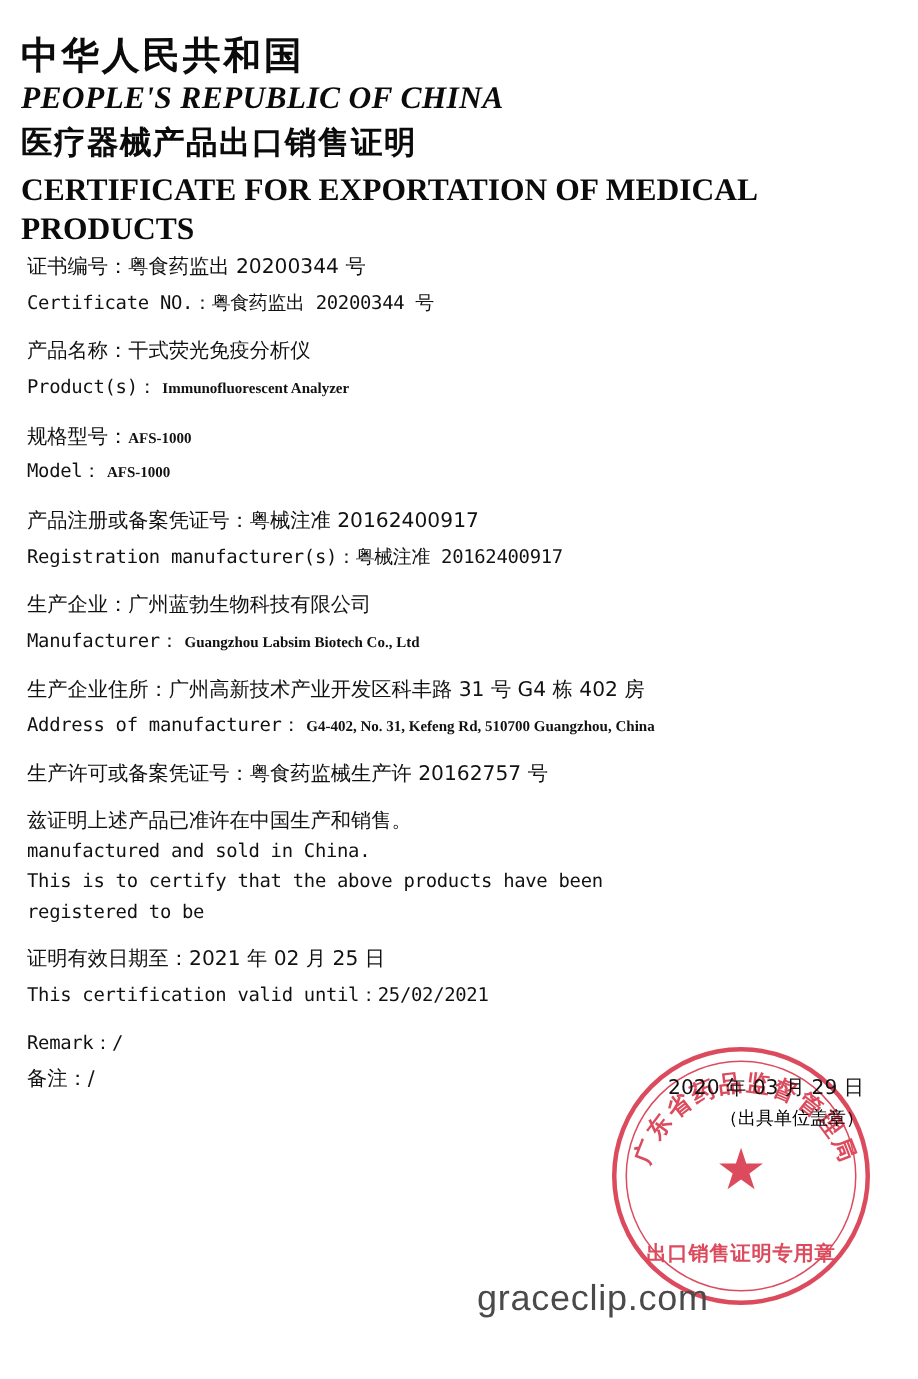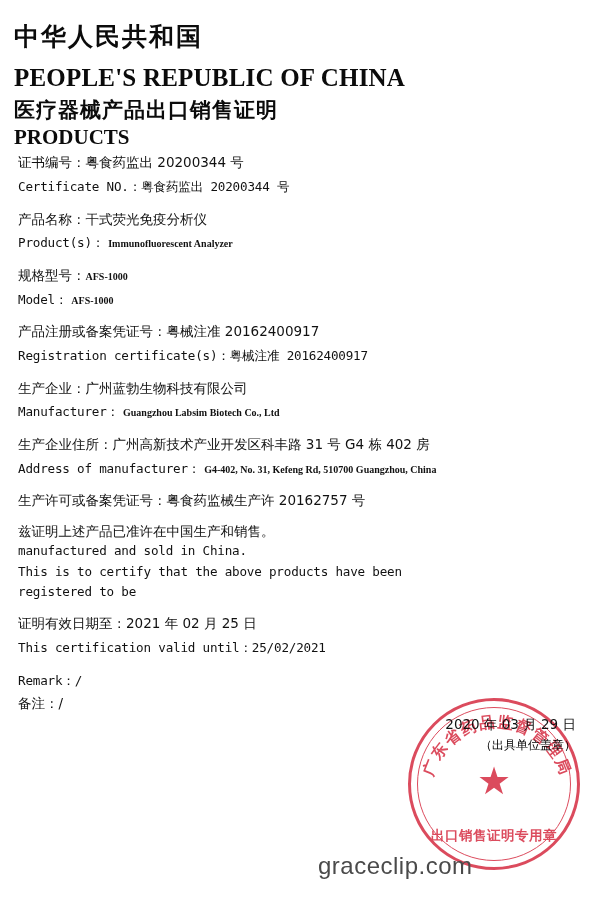--- a/index.html
+++ b/index.html
@@ -31,24 +31,25 @@
   .hdr-cn-1 {
     font-family: "DejaVu Sans", sans-serif;
     font-weight: bold;
     font-size: 25px;
     letter-spacing: 2px;
     color: #0b0b0b;
   }
   .hdr-en-1 {
     font-family: "Liberation Serif", serif;
     font-weight: bold;
-    font-size: 25px;
+    font-size: 21px;
     letter-spacing: 0.2px;
-    margin-top: 10px;
-    color: #0b0b0b;
+    margin-top: 0;
+    color: #0b0b0b;
+    font-style: italic;
   }
   .hdr-cn-2 {
     font-family: "DejaVu Sans", sans-serif;
     font-weight: bold;
     font-size: 21px;
     letter-spacing: 1px;
     margin-top: 5px;
     color: #0b0b0b;
   }
   .hdr-en-2 {
@@ -221,20 +222,21 @@
 </style>
 </head>
 <body>
 
 <div class="page">
 
   <div class="header">
     <div class="hdr-cn-1">中华人民共和国</div>
     <div class="hdr-en-1">PEOPLE'S REPUBLIC OF CHINA</div>
     <div class="hdr-cn-2">医疗器械产品出口销售证明</div>
+    <div class="hdr-en-2">CERTIFICATE FOR EXPORTATION OF MEDICAL</div>
     <div class="hdr-en-2b">PRODUCTS</div>
   </div>
 
   <div class="fields">
 
     <div class="field-block">
       <div class="row">
         <span class="lbl-cn">证书编号：</span><span class="val-cn">粤食药监出 20200344 号</span>
       </div>
       <div class="row">
@@ -258,21 +260,21 @@
       <div class="row">
         <span class="lbl-en">Model：</span>&nbsp;<span class="val-en">AFS-1000</span>
       </div>
     </div>
 
     <div class="field-block">
       <div class="row">
         <span class="lbl-cn">产品注册或备案凭证号：</span><span class="val-cn">粤械注准 20162400917</span>
       </div>
       <div class="row">
-        <span class="lbl-en">Registration certificate(s)：</span><span class="val-en-mono">粤械注准 20162400917</span>
+        <span class="lbl-en">Registration manufacturer(s)：</span><span class="val-en-mono">粤械注准 20162400917</span>
       </div>
     </div>
 
     <div class="field-block">
       <div class="row">
         <span class="lbl-cn">生产企业：</span><span class="val-cn">广州蓝勃生物科技有限公司</span>
       </div>
       <div class="row">
         <span class="lbl-en">Manufacturer：</span>&nbsp;<span class="val-en">Guangzhou Labsim Biotech Co., Ltd</span>
       </div>

